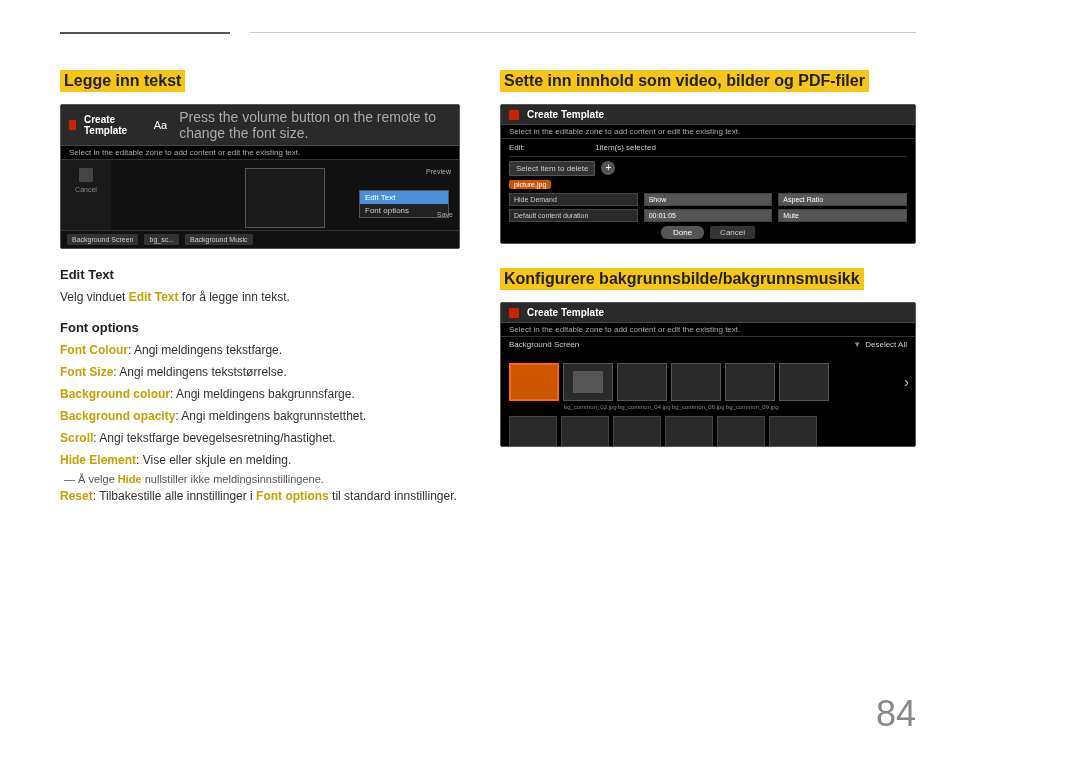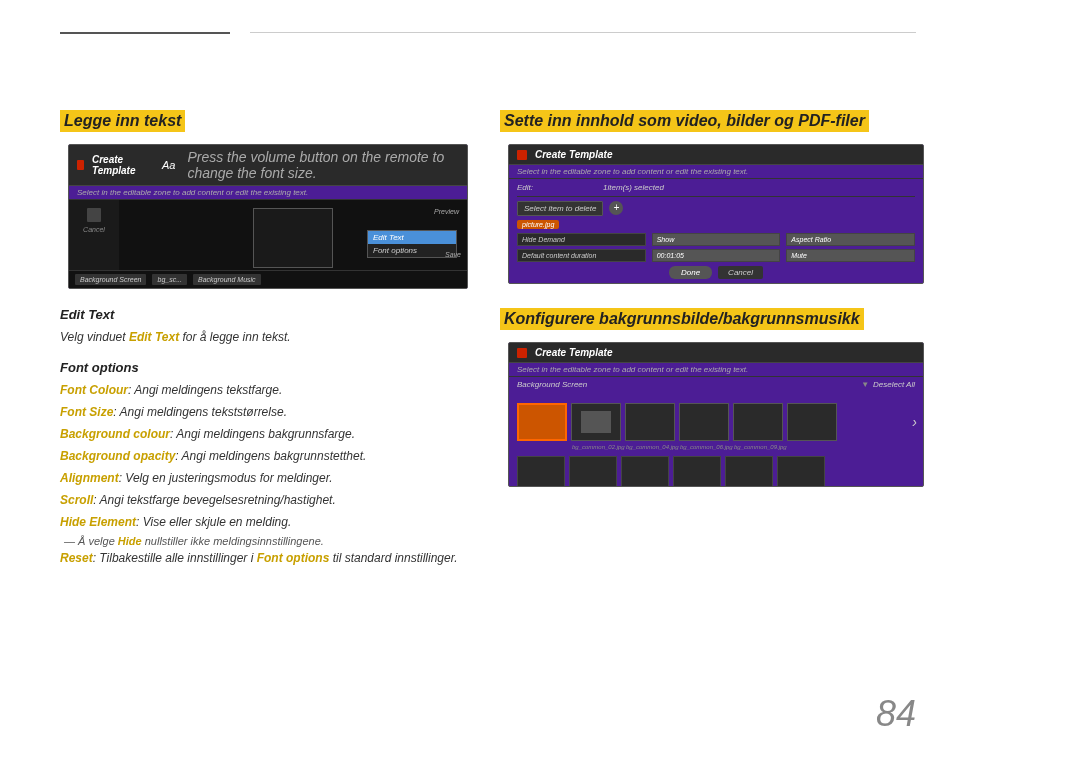--- a/index.html
+++ b/index.html
@@ -10,23 +10,22 @@
       font-family: Arial, sans-serif;
       font-size: 13px;
       color: #222;
       overflow: hidden;
       position: relative;
     }
 
     .page-container {
       width: 976px;
       height: 763px;
-      padding: 60px 60px 40px 60px;
-      position: relative;
-      font-style: italic;
+      padding: 20px 60px 40px 60px;
+      position: relative;
     }
 
     
     .top-divider-left {
       position: absolute;
       top: 32px;
       left: 60px;
       width: 170px;
       height: 2px;
       background: #555;
@@ -67,27 +66,26 @@
       background: #f5c518;
       padding: 2px 4px;
     }
     .section-title.yellow-bg-right {
       background: #f5c518;
       padding: 2px 4px;
     }
 
     
     .screenshot-box {
-      background: #4c1d95;
+      background: #000000;
       border: 1px solid #555;
       border-radius: 2px;
       width: 100%;
       position: relative;
       overflow: hidden;
-      margin-left: 8px;
     }
 
     .screenshot-left {
       height: 145px;
       margin-bottom: 18px;
     }
 
     .screenshot-right-top {
       height: 140px;
       margin-bottom: 16px;
@@ -530,23 +528,20 @@
         <div class="body-text">
           <span class="highlight-gold">Font Size</span><span>: Angi meldingens tekststørrelse.</span>
         </div>
         <div class="body-text">
           <span class="highlight-gold">Background colour</span><span>: Angi meldingens bakgrunnsfarge.</span>
         </div>
         <div class="body-text">
           <span class="highlight-gold">Background opacity</span><span>: Angi meldingens bakgrunnstetthet.</span>
         </div>
         <div class="body-text">
-          <span class="highlight-gold">Alignment</span><span>: Velg en justeringsmodus for meldinger.</span>
-        </div>
-        <div class="body-text">
           <span class="highlight-gold">Scroll</span><span>: Angi tekstfarge bevegelsesretning/hastighet.</span>
         </div>
         <div class="body-text">
           <span class="highlight-gold">Hide Element</span><span>: Vise eller skjule en melding.</span>
         </div>
         <div class="indent-dash">
           — Å velge <span class="highlight-gold">Hide</span> nullstiller ikke meldingsinnstillingene.
         </div>
         <div class="body-text">
           <span class="highlight-gold">Reset</span><span>: Tilbakestille alle innstillinger i </span><span class="highlight-gold">Font options</span><span> til standard innstillinger.</span>

